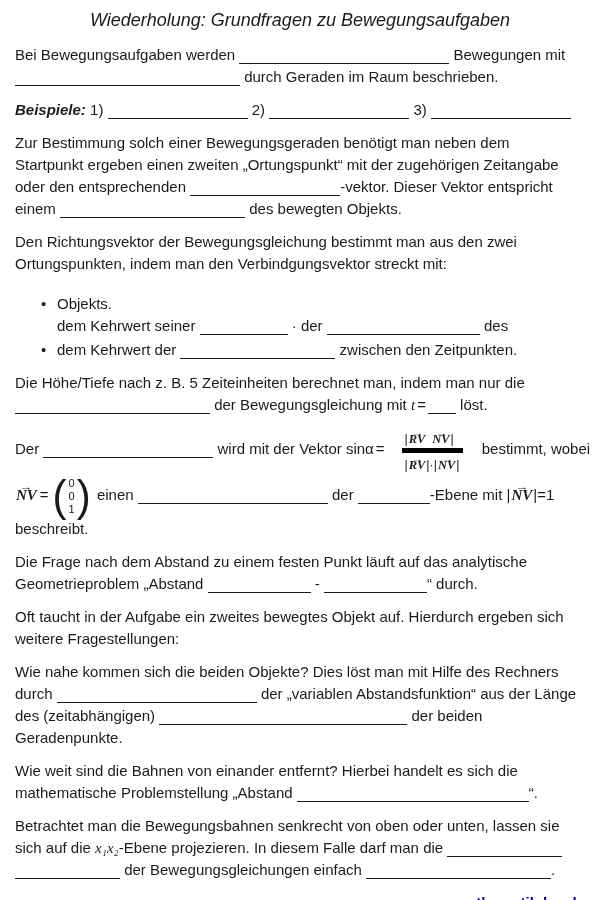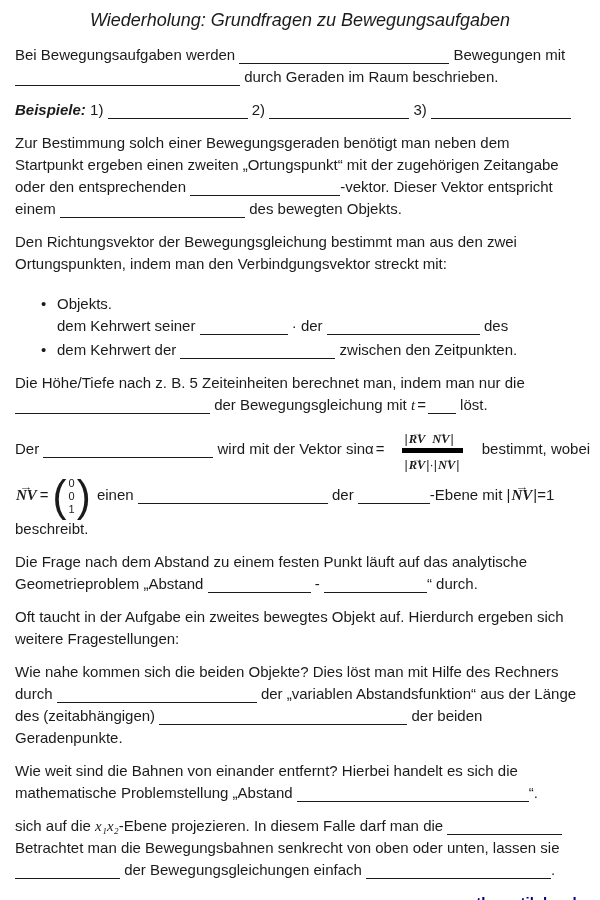--- a/index.html
+++ b/index.html
@@ -241,26 +241,26 @@
 
   <div class="para">
     <div class="line"><span>Wie weit sind die Bahnen von einander entfernt? Hierbei handelt es sich die</span></div>
     <div class="line">
       <span>mathematische Problemstellung „Abstand</span>
       <span class="blank" style="width:232px"></span><span>“.</span>
     </div>
   </div>
 
   <div class="para">
+    <div class="line"><span>Betrachtet man die Bewegungsbahnen senkrecht von oben oder unten, lassen sie</span></div>
     <div class="line">
       <span>sich auf die</span>
       <span class="mvar">x₁x₂</span><span>-Ebene projezieren. In diesem Falle darf man die</span>
       <span class="blank" style="width:115px"></span>
     </div>
-    <div class="line"><span>Betrachtet man die Bewegungsbahnen senkrecht von oben oder unten, lassen sie</span></div>
     <div class="line">
       <span class="blank" style="width:105px"></span>
       <span>der Bewegungsgleichungen einfach</span>
       <span class="blank" style="width:185px"></span><span>.</span>
     </div>
   </div>
 
   <div class="footer">
     <a href="#">www.mathematik-bw.de</a>
   </div>

